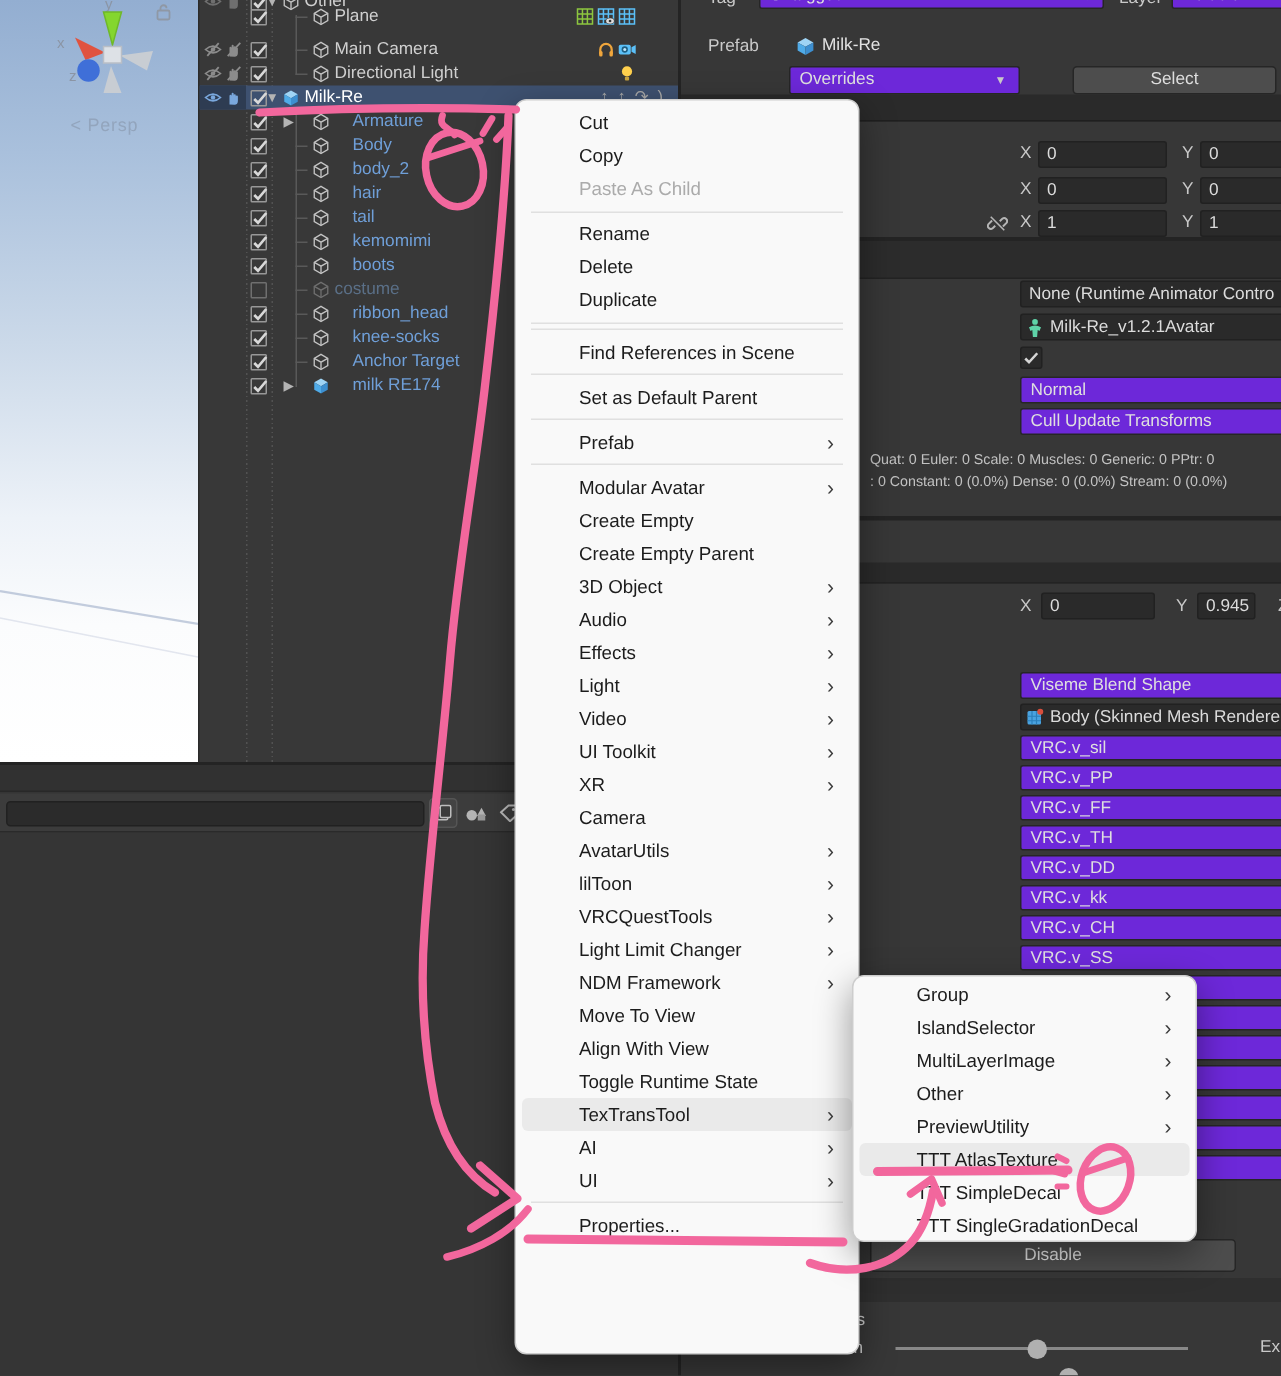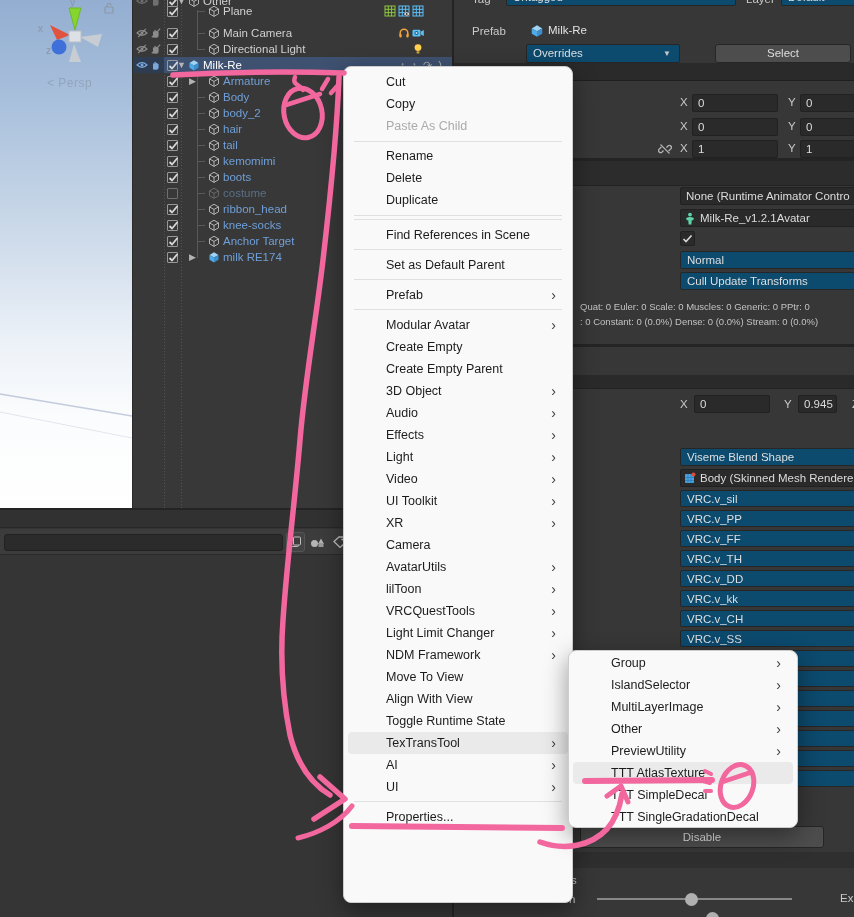--- a/index.html
+++ b/index.html
@@ -15,37 +15,37 @@
   .hrow{position:absolute;left:0;width:100%;height:16px;font-size:11.5px;line-height:16px;}
   .hrow.selected{background:#3e5170;}
   .hrow .gsel{position:absolute;left:0;top:0;width:31px;height:16px;background:#2e3c52;}
   .gicon{position:absolute;top:2px;width:12px;height:12px;}
   .cb{position:absolute;left:34px;top:2.5px;width:11px;height:11px;border:1px solid #989898;border-radius:1px;}
   .cb.unchecked{border-color:#6f6f6f;}
   .cb svg{position:absolute;left:-1px;top:-2px;}
   .tri{position:absolute;top:3px;width:10px;height:10px;color:#b4b4b4;font-size:9px;line-height:10px;}
   .hicon{position:absolute;top:2px;width:12px;height:12px;}
   .hlabel{position:absolute;top:0;white-space:nowrap;}
-  .t-normal{color:#cfcfcf;} .t-selected{color:#fff;} .t-prefab{color:#6f9fd8;} .t-prefabdim{color:#5a6f87;}
+  .t-normal{color:#cfcfcf;} .t-selected{color:#fff;} .t-prefab{color:#6f9fd8;margin-left:12px;} .t-prefabdim{color:#5a6f87;}
   .comps{position:absolute;top:2px;display:flex;gap:2px;}
   .tick{position:absolute;width:8px;height:1px;background:#595959;}
   .vguide{position:absolute;width:1px;background:#595959;}
   .arrowglyphs{position:absolute;top:0;color:#a9a9a9;font-size:11px;letter-spacing:6px;line-height:16px;}
   
   .project{position:absolute;left:0;top:508px;width:452px;height:409px;background:#353535;border-top:2px solid #242424;}
   .ptabs{position:absolute;left:0;top:0;width:100%;height:18px;background:#313131;border-bottom:1px solid #282828;}
   .ptoolbar{position:absolute;left:0;top:19px;width:100%;height:26px;background:#3c3c3c;border-bottom:1px solid #2a2a2a;}
   .psearch{position:absolute;left:4px;top:5px;width:279px;height:17px;background:#2b2b2b;border:1px solid #212121;border-radius:3px;}
   .pbtn{position:absolute;top:3px;width:19px;height:20px;background:#434343;border:1px solid #555;border-radius:3px;display:flex;align-items:center;justify-content:center;}
   .picon{position:absolute;top:5px;width:18px;height:16px;display:flex;align-items:center;justify-content:center;}
   
   .insp{position:absolute;left:452px;top:0;width:402px;height:917px;background:#373737;border-left:2px solid #242424;overflow:hidden;font-size:11.5px;color:#c9c9c9;}
   .ilabel{position:absolute;white-space:nowrap;}
   .field{position:absolute;background:#2a2a2a;border:1px solid #212121;border-radius:2px;color:#dcdcdc;padding:0 5px;height:18px;line-height:16px;white-space:nowrap;overflow:hidden;}
-  .drop{position:absolute;background:#0c4a6e;border:1px solid #262626;border-radius:2px;color:#dfdfdf;padding:0 6px;height:18px;line-height:16px;white-space:nowrap;overflow:hidden;}
+  .drop{position:absolute;background:#6d28d9;border:1px solid #262626;border-radius:2px;color:#dfdfdf;padding:0 6px;height:18px;line-height:16px;white-space:nowrap;overflow:hidden;}
   .band{position:absolute;left:0;width:100%;}
   .btn{position:absolute;background:#4d4d4d;border:1px solid #262626;border-radius:3px;color:#dedede;text-align:center;}
   .caret{float:right;font-size:8px;color:#c8c8c8;margin-top:1px;}
   
   .menu{position:absolute;background:#f9f9f9;border:1px solid #cdcdcd;border-radius:8px;
     box-shadow:0 8px 24px rgba(0,0,0,.4);padding-top:4px;font-size:12.5px;color:#1c1c1c;}
   .mi{height:22px;line-height:22px;margin:0 4px;padding-left:38px;padding-right:10px;border-radius:4px;position:relative;white-space:nowrap;}
   .mi.dis{color:#ababab;}
   .mi.hl{background:#eaeaea;}
   .mi .sub-arrow{position:absolute;right:12px;top:0;font-size:14px;color:#3c3c3c;}

